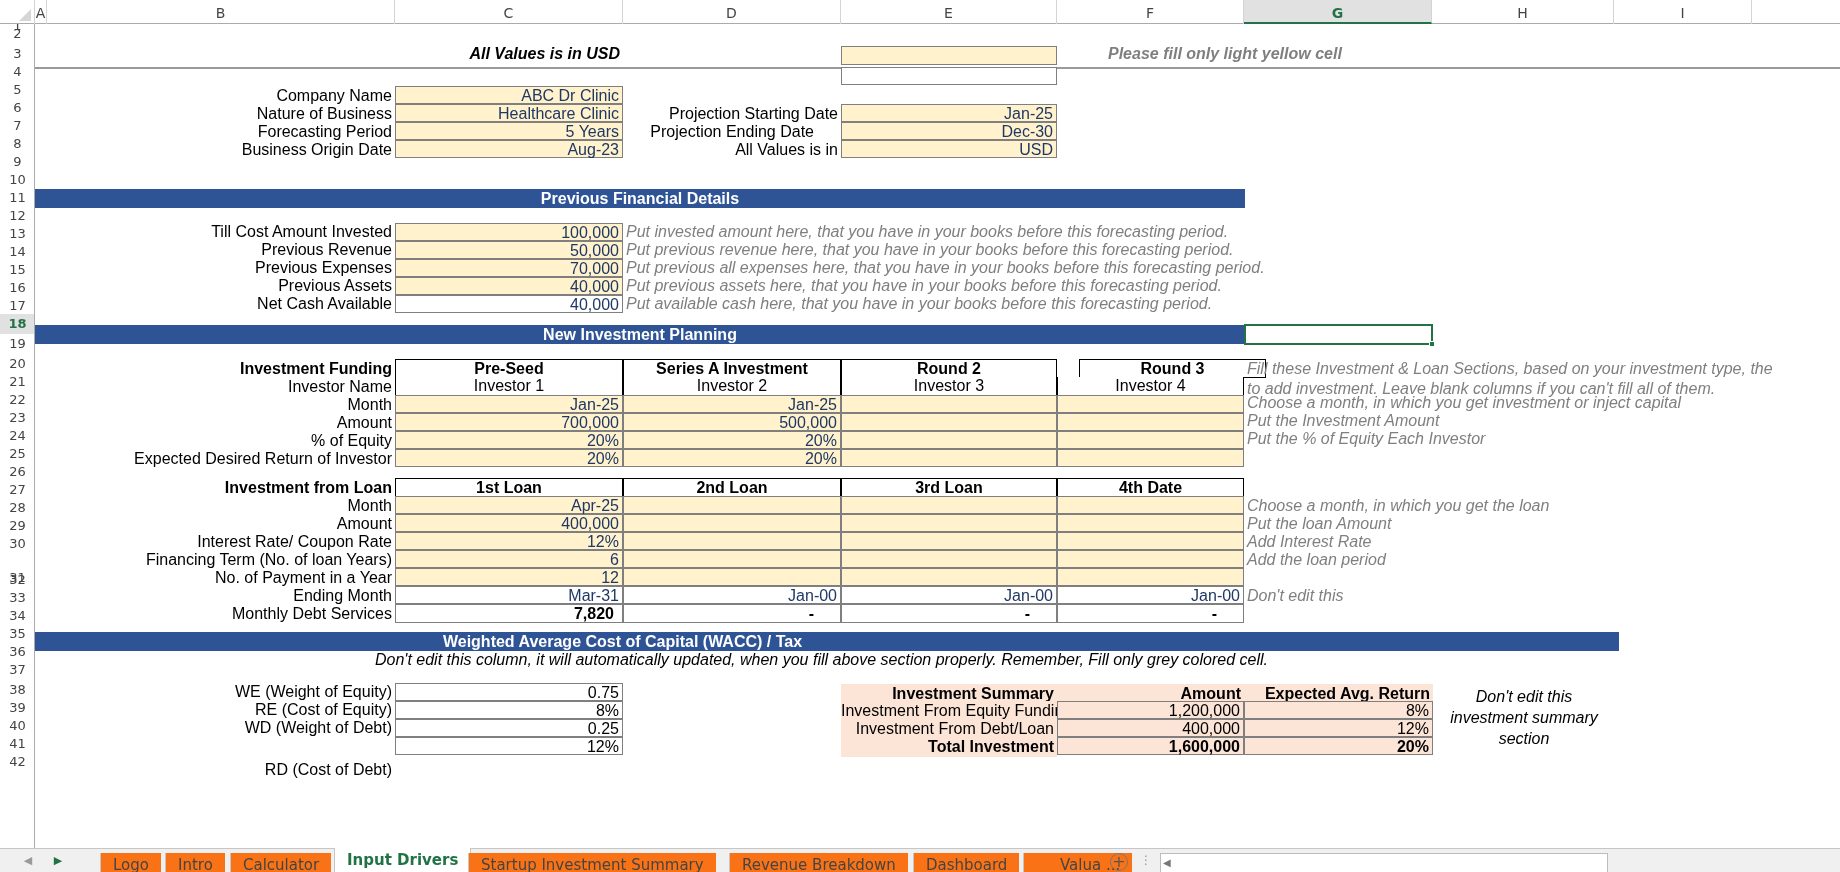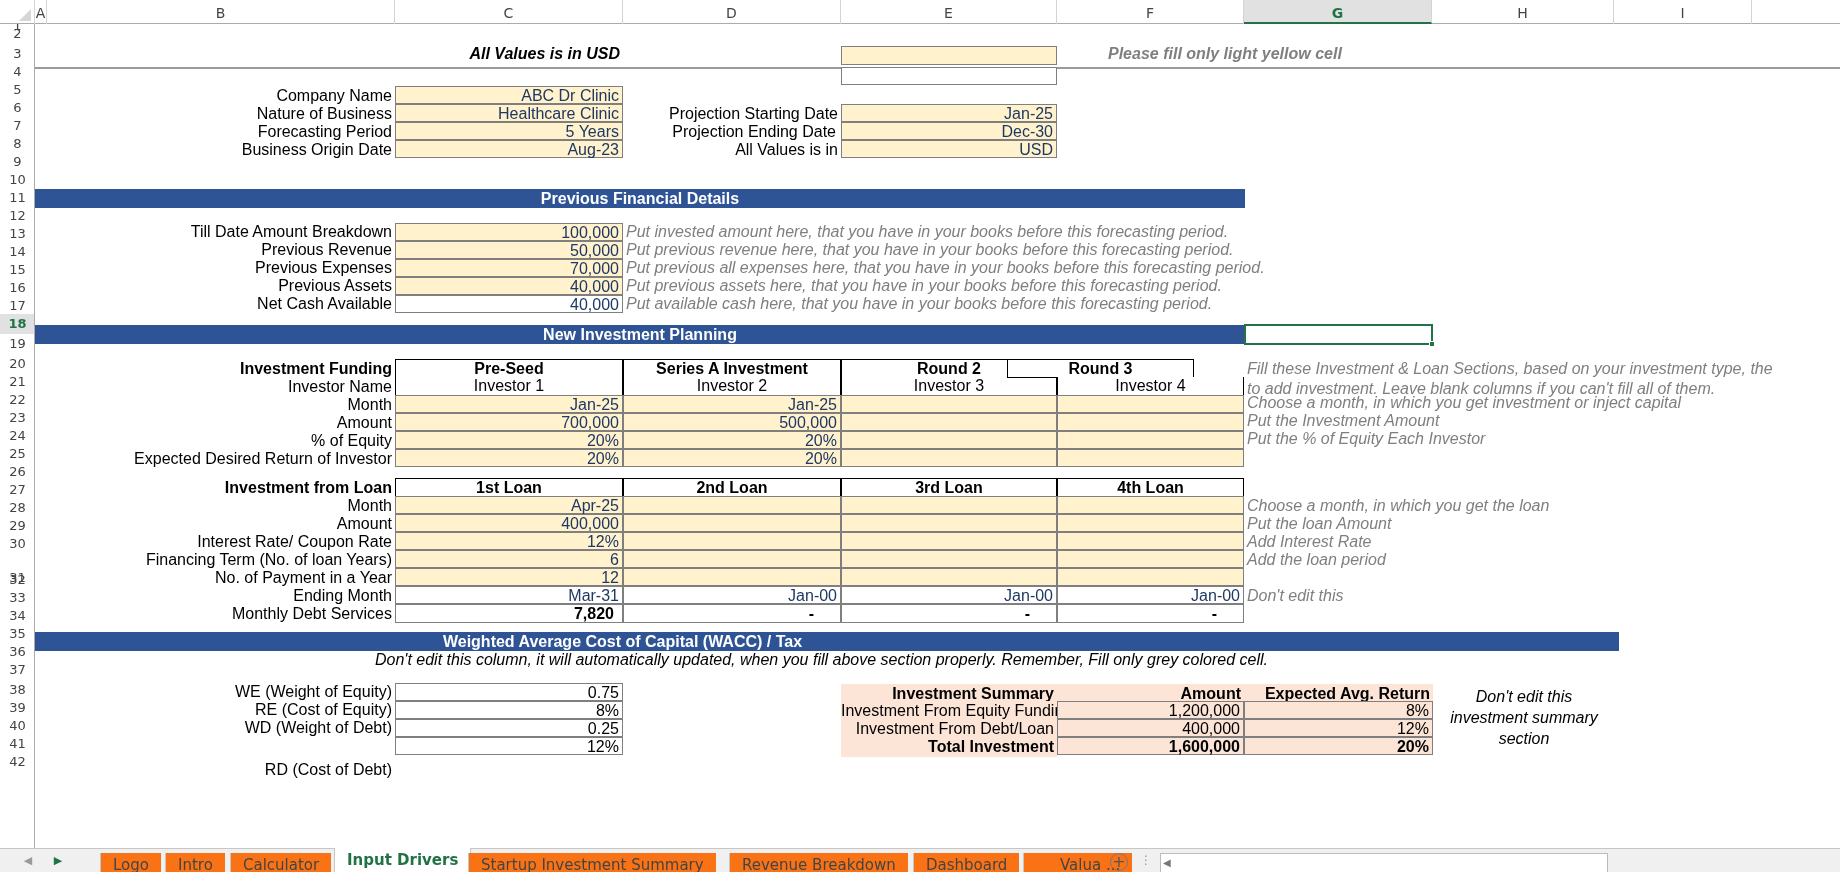--- a/index.html
+++ b/index.html
@@ -116,31 +116,31 @@
   <div class="cell r-align input navy" style="left:360px;width:228px;top:62px;height:18px;line-height:17px;">ABC Dr Clinic</div>
   <div class="cell r-align" style="left:12px;width:348px;top:80px;">Nature of Business</div>
   <div class="cell r-align input navy" style="left:360px;width:228px;top:80px;height:18px;line-height:17px;">Healthcare Clinic</div>
   <div class="cell r-align" style="left:12px;width:348px;top:98px;">Forecasting Period</div>
   <div class="cell r-align input navy" style="left:360px;width:228px;top:98px;height:18px;line-height:17px;">5 Years</div>
   <div class="cell r-align" style="left:12px;width:348px;top:116px;">Business Origin Date</div>
   <div class="cell r-align input navy" style="left:360px;width:228px;top:116px;height:18px;line-height:17px;">Aug-23</div>
 
   <div class="cell r-align" style="left:588px;width:218px;top:80px;">Projection Starting Date</div>
   <div class="cell r-align input navy" style="left:806px;width:216px;top:80px;height:18px;line-height:17px;">Jan-25</div>
-  <div class="cell r-align" style="left:588px;width:194px;top:98px;margin-left:22px;">Projection Ending Date</div>
+  <div class="cell r-align" style="left:588px;width:194px;top:98px;">Projection Ending Date</div>
   <div class="cell r-align input navy" style="left:806px;width:216px;top:98px;height:18px;line-height:17px;">Dec-30</div>
   <div class="cell r-align" style="left:588px;width:218px;top:116px;">All Values is in</div>
   <div class="cell r-align input navy" style="left:806px;width:216px;top:116px;height:18px;line-height:17px;">USD</div>
 
   <div class="band c-align" style="left:0;width:1210px;top:165px;">
     <span>Previous Financial Details</span>
   </div>
 
   <div id="prevRows">
-      <div class="cell r-align" style="left:12px;width:348px;top:198px;">Till Date Amount Breakdown</div>
+      <div class="cell r-align" style="left:12px;width:348px;top:198px;">Till Cost Amount Invested</div>
       <div class="cell r-align input navy" style="left:360px;width:228px;top:199px;height:18px;line-height:17px;">100,000</div>
       <div class="cell l-align hint" style="left:588px;width:700px;top:198px;">Put invested amount here, that you have in your books before this forecasting period.</div>
       <div class="cell r-align" style="left:12px;width:348px;top:216px;">Previous Revenue</div>
       <div class="cell r-align input navy" style="left:360px;width:228px;top:217px;height:18px;line-height:17px;">50,000</div>
       <div class="cell l-align hint" style="left:588px;width:700px;top:216px;">Put previous revenue here, that you have in your books before this forecasting period.</div>
       <div class="cell r-align" style="left:12px;width:348px;top:234px;">Previous Expenses</div>
       <div class="cell r-align input navy" style="left:360px;width:228px;top:235px;height:18px;line-height:17px;">70,000</div>
       <div class="cell l-align hint" style="left:588px;width:700px;top:234px;">Put previous all expenses here, that you have in your books before this forecasting period.</div>
       <div class="cell r-align" style="left:12px;width:348px;top:252px;">Previous Assets</div>
       <div class="cell r-align input navy" style="left:360px;width:228px;top:253px;height:18px;line-height:17px;">40,000</div>
@@ -175,21 +175,21 @@
       <div class="cell r-align input navy" style="left:588px;width:218px;top:371px;height:18px;line-height:17px;">Jan-25</div>
       <div class="cell r-align input navy" style="left:588px;width:218px;top:389px;height:18px;line-height:17px;">500,000</div>
       <div class="cell r-align input navy" style="left:588px;width:218px;top:407px;height:18px;line-height:17px;">20%</div>
       <div class="cell r-align input navy" style="left:588px;width:218px;top:425px;height:18px;line-height:17px;">20%</div>
       <div class="cell c-align bold blackbox" style="left:806px;width:216px;top:335px;height:19px;line-height:17px;">Round 2</div>
       <div class="cell c-align blackbox" style="left:806px;width:216px;top:353px;height:19px;line-height:17px;border-top:none;">Investor 3</div>
       <div class="cell r-align input navy" style="left:806px;width:216px;top:371px;height:18px;line-height:17px;"></div>
       <div class="cell r-align input navy" style="left:806px;width:216px;top:389px;height:18px;line-height:17px;"></div>
       <div class="cell r-align input navy" style="left:806px;width:216px;top:407px;height:18px;line-height:17px;"></div>
       <div class="cell r-align input navy" style="left:806px;width:216px;top:425px;height:18px;line-height:17px;"></div>
-      <div class="cell c-align bold blackbox" style="left:972px;width:187px;top:335px;height:19px;line-height:17px;">Round 3</div>
+      <div class="cell c-align bold blackbox" style="left:1044px;width:187px;top:335px;height:19px;line-height:17px;">Round 3</div>
       <div class="cell c-align blackbox" style="left:1022px;width:187px;top:353px;height:19px;line-height:17px;border-top:none;">Investor 4</div>
       <div class="cell r-align input navy" style="left:1022px;width:187px;top:371px;height:18px;line-height:17px;"></div>
       <div class="cell r-align input navy" style="left:1022px;width:187px;top:389px;height:18px;line-height:17px;"></div>
       <div class="cell r-align input navy" style="left:1022px;width:187px;top:407px;height:18px;line-height:17px;"></div>
       <div class="cell r-align input navy" style="left:1022px;width:187px;top:425px;height:18px;line-height:17px;"></div>
       <div class="cell l-align hint" style="left:1209px;width:600px;top:335px;">Fill these Investment &amp; Loan Sections, based on your investment type, the</div>
       <div class="cell l-align hint" style="left:1209px;width:600px;top:355px;">to add investment. Leave blank columns if you can't fill all of them.</div>
       <div class="cell l-align hint" style="left:1209px;width:600px;top:369px;">Choose a month, in which you get investment or inject capital</div>
       <div class="cell l-align hint" style="left:1209px;width:600px;top:387px;">Put the Investment Amount</div>
       <div class="cell l-align hint" style="left:1209px;width:600px;top:405px;">Put the % of Equity Each Investor</div>
@@ -221,21 +221,21 @@
       <div class="cell r-align boxed navy" style="left:588px;width:218px;top:562px;height:18px;line-height:17px;">Jan-00</div>
       <div class="cell boxed bold" style="left:588px;width:218px;top:580px;height:19px;line-height:17px;text-align:right;padding-right:26px;">-</div>
       <div class="cell c-align bold blackbox" style="left:806px;width:216px;top:454px;height:19px;line-height:17px;">3rd Loan</div>
       <div class="cell r-align input navy" style="left:806px;width:216px;top:472px;height:18px;line-height:17px;"></div>
       <div class="cell r-align input navy" style="left:806px;width:216px;top:490px;height:18px;line-height:17px;"></div>
       <div class="cell r-align input navy" style="left:806px;width:216px;top:508px;height:18px;line-height:17px;"></div>
       <div class="cell r-align input navy" style="left:806px;width:216px;top:526px;height:18px;line-height:17px;"></div>
       <div class="cell r-align input navy" style="left:806px;width:216px;top:544px;height:18px;line-height:17px;"></div>
       <div class="cell r-align boxed navy" style="left:806px;width:216px;top:562px;height:18px;line-height:17px;">Jan-00</div>
       <div class="cell boxed bold" style="left:806px;width:216px;top:580px;height:19px;line-height:17px;text-align:right;padding-right:26px;">-</div>
-      <div class="cell c-align bold blackbox" style="left:1022px;width:187px;top:454px;height:19px;line-height:17px;">4th Loan</div>
+      <div class="cell c-align bold blackbox" style="left:1022px;width:187px;top:454px;height:19px;line-height:17px;">4th Date</div>
       <div class="cell r-align input navy" style="left:1022px;width:187px;top:472px;height:18px;line-height:17px;"></div>
       <div class="cell r-align input navy" style="left:1022px;width:187px;top:490px;height:18px;line-height:17px;"></div>
       <div class="cell r-align input navy" style="left:1022px;width:187px;top:508px;height:18px;line-height:17px;"></div>
       <div class="cell r-align input navy" style="left:1022px;width:187px;top:526px;height:18px;line-height:17px;"></div>
       <div class="cell r-align input navy" style="left:1022px;width:187px;top:544px;height:18px;line-height:17px;"></div>
       <div class="cell r-align boxed navy" style="left:1022px;width:187px;top:562px;height:18px;line-height:17px;">Jan-00</div>
       <div class="cell boxed bold" style="left:1022px;width:187px;top:580px;height:19px;line-height:17px;text-align:right;padding-right:26px;">-</div>
       <div class="cell l-align hint" style="left:1209px;width:600px;top:472px;">Choose a month, in which you get the loan</div>
       <div class="cell l-align hint" style="left:1209px;width:600px;top:490px;">Put the loan Amount</div>
       <div class="cell l-align hint" style="left:1209px;width:600px;top:508px;">Add Interest Rate</div>

